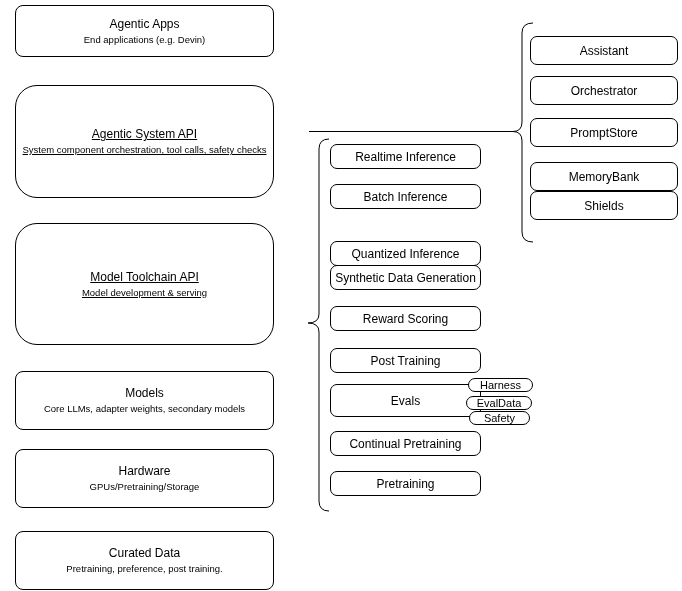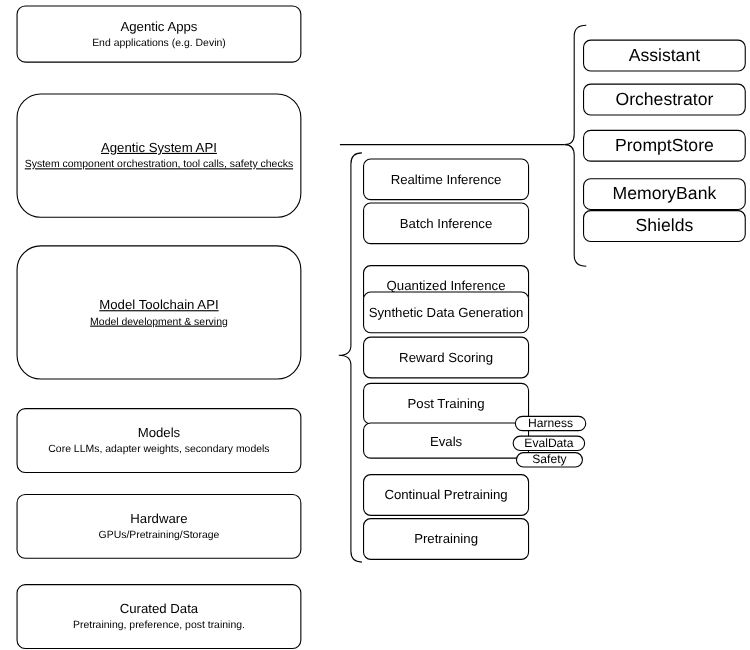--- a/index.html
+++ b/index.html
@@ -27,27 +27,27 @@
     align-items: center;
     justify-content: center;
     text-align: center;
   }
   .leftcol { left: 3px; width: 259px; margin-left: 12px; }
   .big   { border-radius: 22px; text-decoration: underline; }
   .small { border-radius: 8px; }
   .node .title { font-size: 12px; line-height: 14px; white-space: nowrap; }
   .node .subtitle { font-size: 9.5px; line-height: 12px; margin-top: 3px; white-space: nowrap; }
   .mid {
-    left: 330px; width: 151px; height: 38px;
+    left: 330px; width: 151px; height: 25px;
     border-radius: 7px; font-size: 12px; white-space: nowrap;
   }
   .mid.evals { height: 33px; }
   .rightcol {
     left: 530px; width: 148px; height: 29px;
-    border-radius: 7px; font-size: 16px; white-space: nowrap;
+    border-radius: 7px; font-size: 12px; white-space: nowrap;
   }
   .pill {
     position: absolute;
     box-sizing: border-box;
     background: #ffffff;
     border: 1px solid #000000;
     border-radius: 7px;
     font-size: 11px;
     line-height: 12px;
     display: flex;

